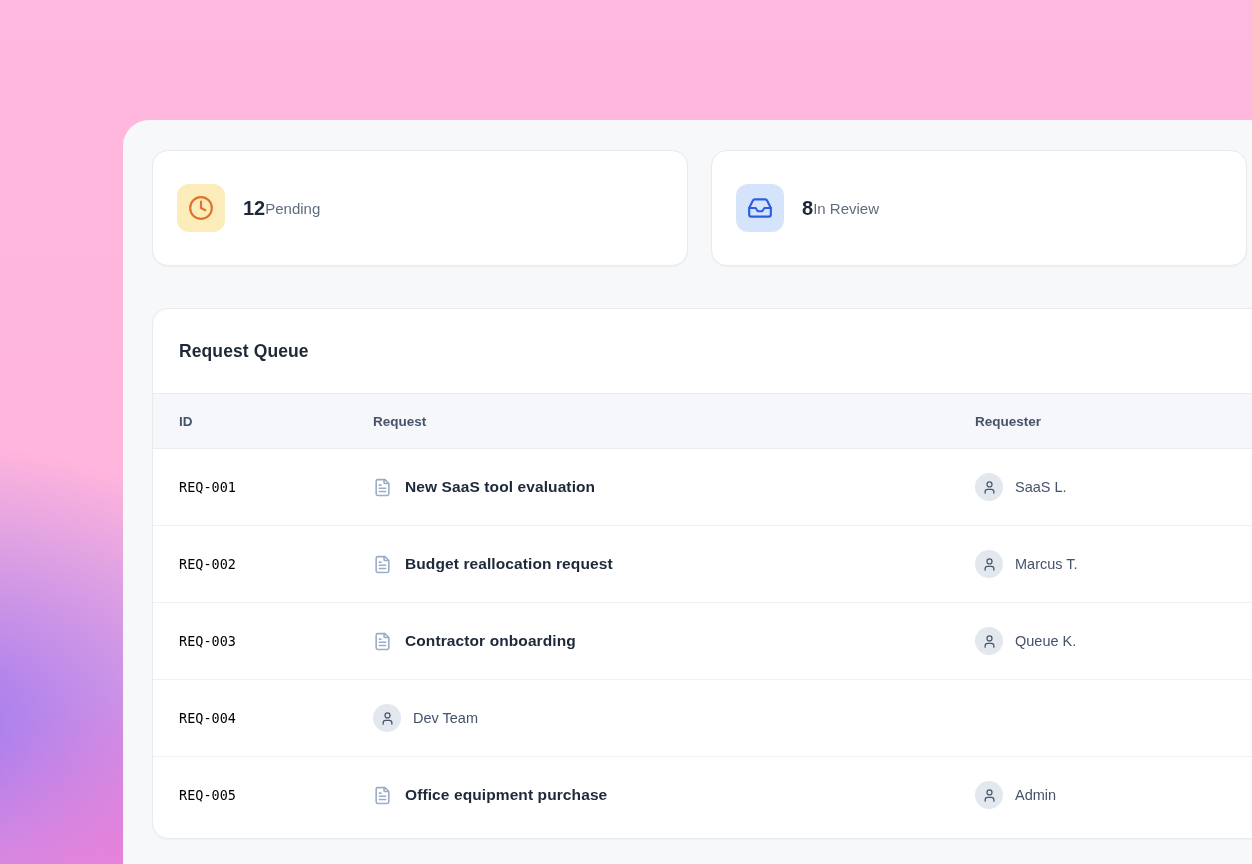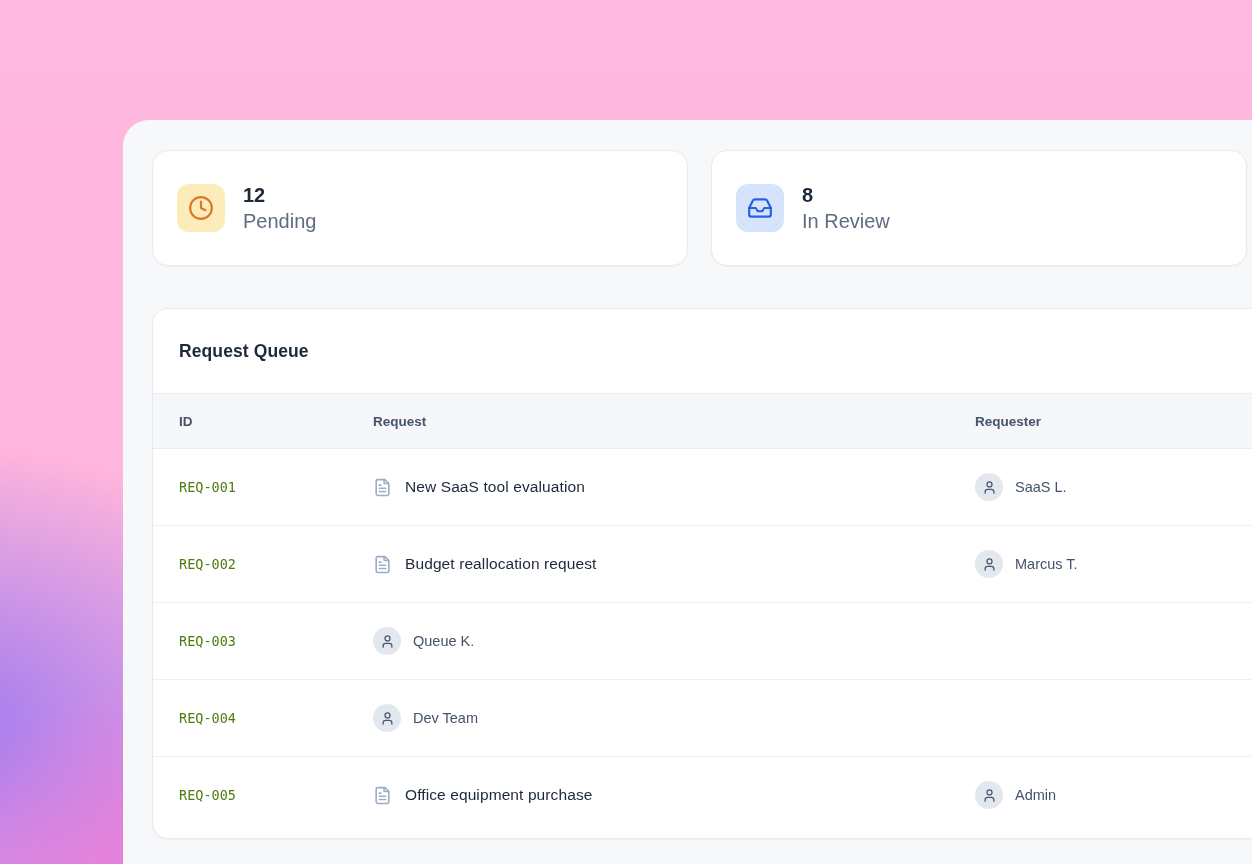--- a/index.html
+++ b/index.html
@@ -41,23 +41,23 @@
     box-shadow: 0 1px 2px rgba(16,24,40,0.04);
   }
   .stat-icon-box {
     width: 48px; height: 48px; border-radius: 12px;
     display: flex; align-items: center; justify-content: center;
     margin-right: 18px;
     flex: 0 0 auto;
   }
   .stat-icon-box.amber { background: #fcecb9; }
   .stat-icon-box.blue  { background: #d6e4fb; }
-  .stat-text { display: flex; flex-direction: column; }
+  .stat-text { display: flex; flex-direction: row; }
   .stat-value { font-size: 20px; font-weight: 700; color: #1d2838; line-height: 1.15; }
-  .stat-label { font-size: 20px; color: #5f6c80; margin-top: 3px; }
+  .stat-label { font-size: 15px; color: #5f6c80; margin-top: 3px; }
 
   
   .table-card {
     margin-top: 42px;
     width: 1680px;               
     background: #ffffff;
     border: 1px solid #e7ebf0;
     border-radius: 16px;
     box-sizing: border-box;
     padding-bottom: 5px;
@@ -85,24 +85,24 @@
   .trow {
     display: flex; align-items: center;
     height: 76px;
     border-bottom: 1px solid #edf1f6;
     cursor: default;
   }
   .trow:last-child { border-bottom: none; }
 
   .cell-id {
     font-family: "DejaVu Sans Mono", "Liberation Mono", monospace;
-    font-size: 13.5px; color: #4d7c0f;
+    font-size: 13.5px; color: #000000;
   }
   .cell-request { display: flex; align-items: center; gap: 13px; }
-  .request-label { font-size: 15.5px; font-weight: 400; color: #1d2838; letter-spacing: .1px; }
+  .request-label { font-size: 15.5px; font-weight: 700; color: #1d2838; letter-spacing: .1px; }
   .cell-requester { display: flex; align-items: center; gap: 12px; }
   .avatar {
     width: 28px; height: 28px; border-radius: 50%;
     background: #e3e8ef;
     display: flex; align-items: center; justify-content: center;
     flex: 0 0 auto;
   }
   .requester-label { font-size: 14.5px; color: #45526a; }
 
   svg { display: block; }
@@ -195,20 +195,30 @@
           <path d="M19 21v-2a4 4 0 0 0-4-4H9a4 4 0 0 0-4 4v2"></path>
           <circle cx="12" cy="7" r="4"></circle>
         </svg>
       </span>
       <span class="requester-label">Marcus T.</span>
     </div>
   </div>
 
   <div class="trow">
     <div class="col-id cell-id">REQ-003</div>
+    <div class="col-request cell-request">
+      <svg width="19" height="19" viewBox="0 0 24 24" fill="none" stroke="#9aacc6" stroke-width="2" stroke-linecap="round" stroke-linejoin="round">
+        <path d="M15 2H6a2 2 0 0 0-2 2v16a2 2 0 0 0 2 2h12a2 2 0 0 0 2-2V7Z"></path>
+        <path d="M14 2v4a1 1 0 0 0 1 1h4"></path>
+        <path d="M10 9H8"></path>
+              <path d="M16 13H8"></path>
+              <path d="M16 17H8"></path>
+      </svg>
+      <span class="request-label">Contractor onboarding</span>
+    </div>
     <div class="col-requester cell-requester">
       <span class="avatar">
         <svg width="15" height="15" viewBox="0 0 24 24" fill="none" stroke="#49566c" stroke-width="2" stroke-linecap="round" stroke-linejoin="round">
           <path d="M19 21v-2a4 4 0 0 0-4-4H9a4 4 0 0 0-4 4v2"></path>
           <circle cx="12" cy="7" r="4"></circle>
         </svg>
       </span>
       <span class="requester-label">Queue K.</span>
     </div>
   </div>

